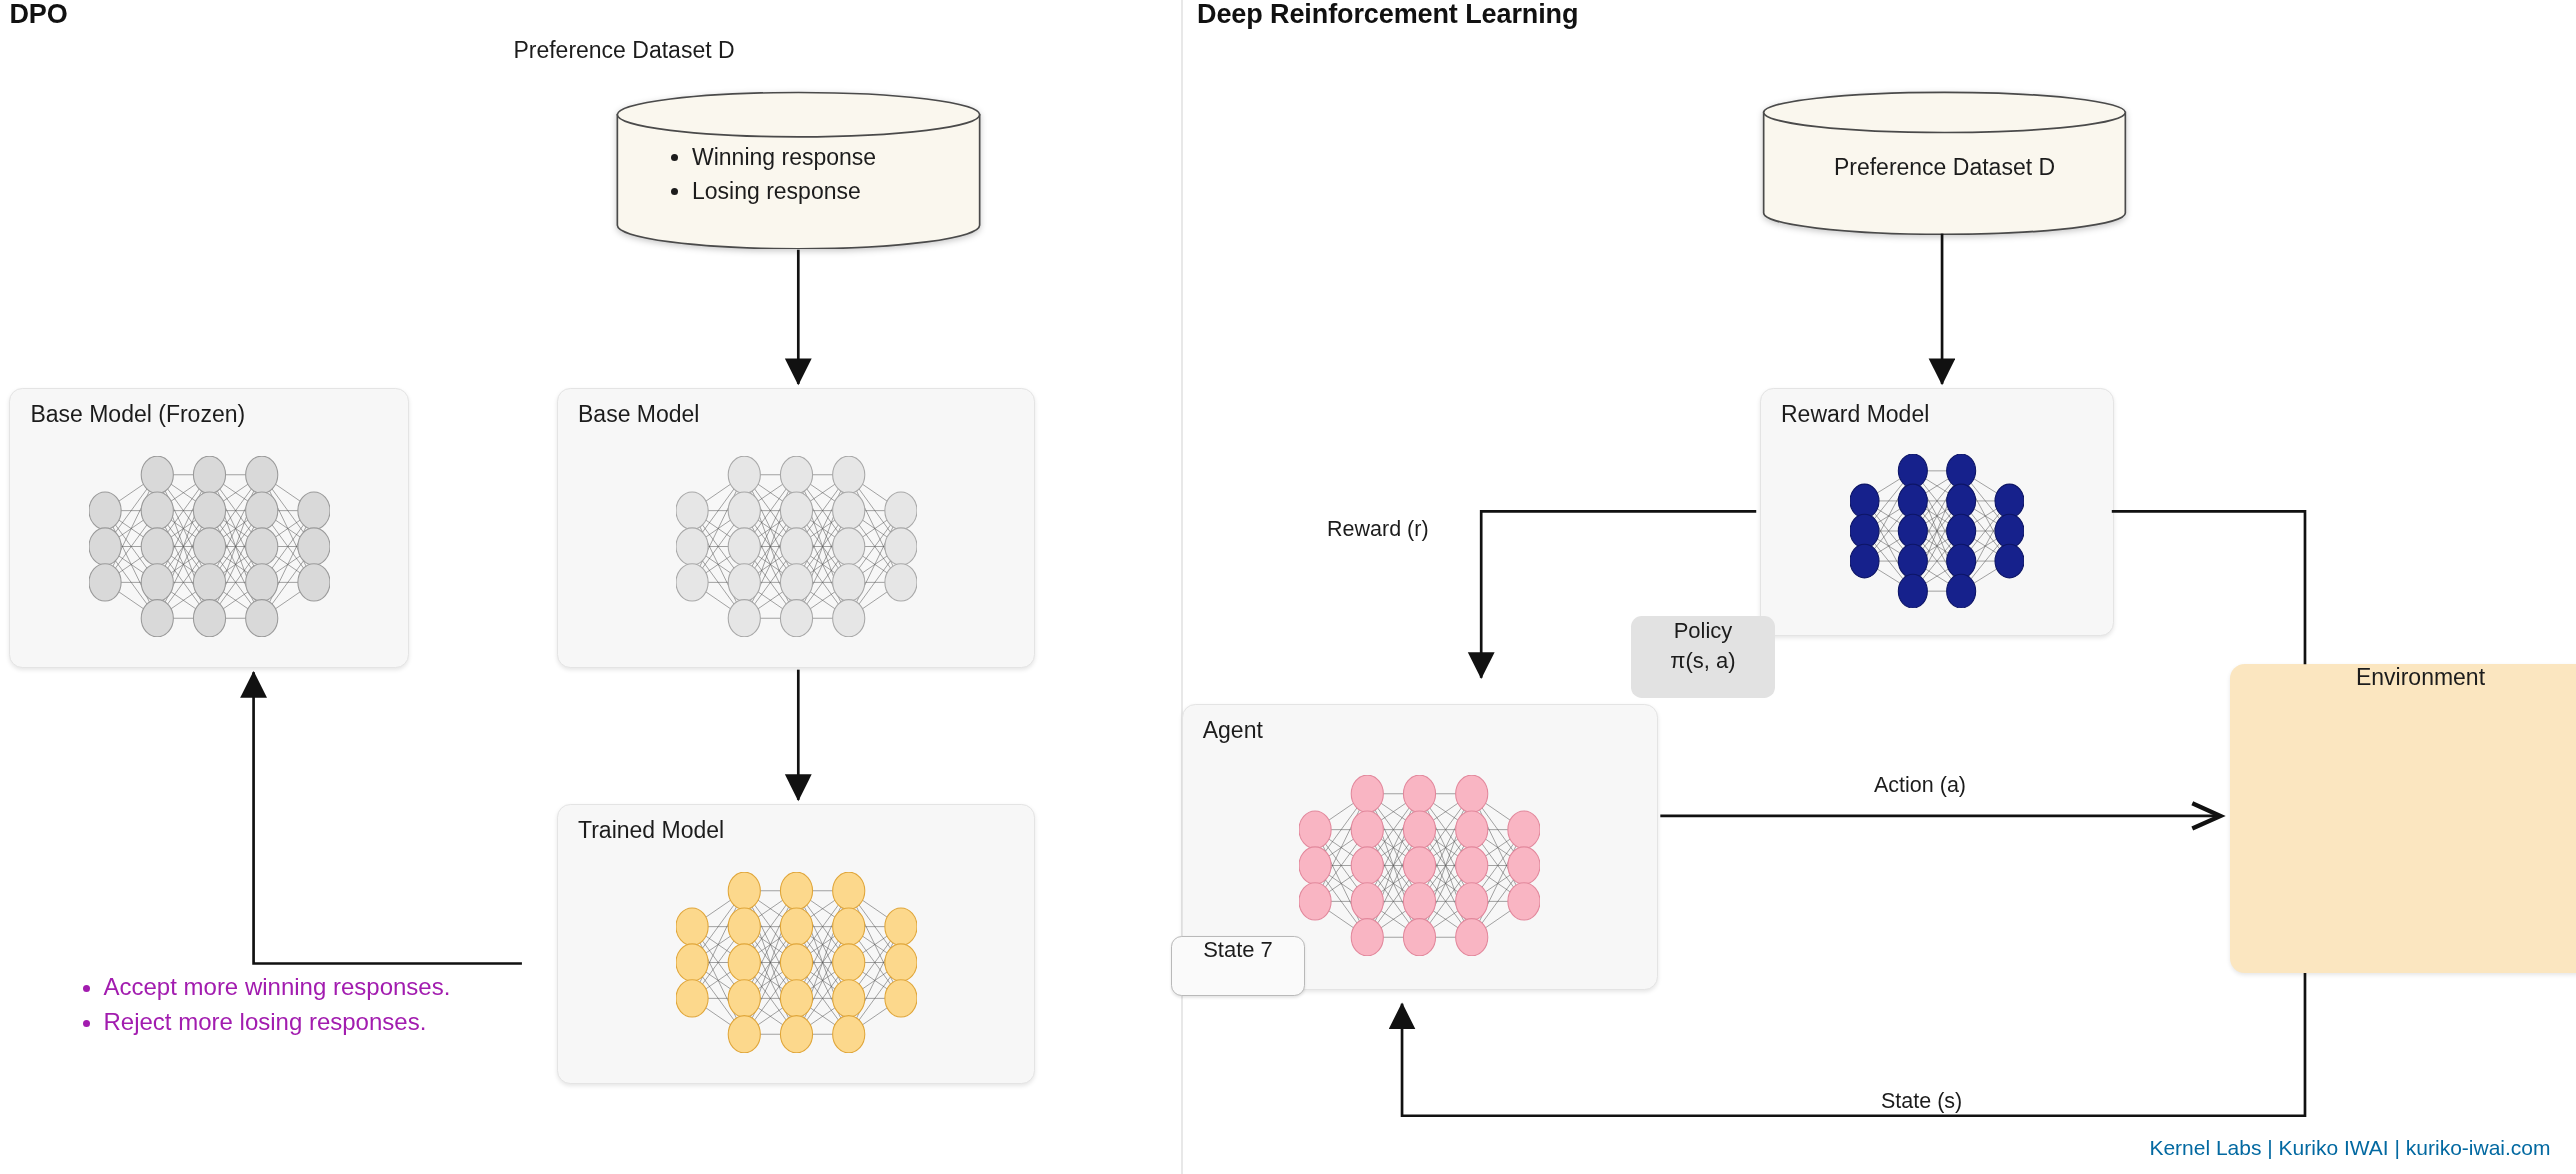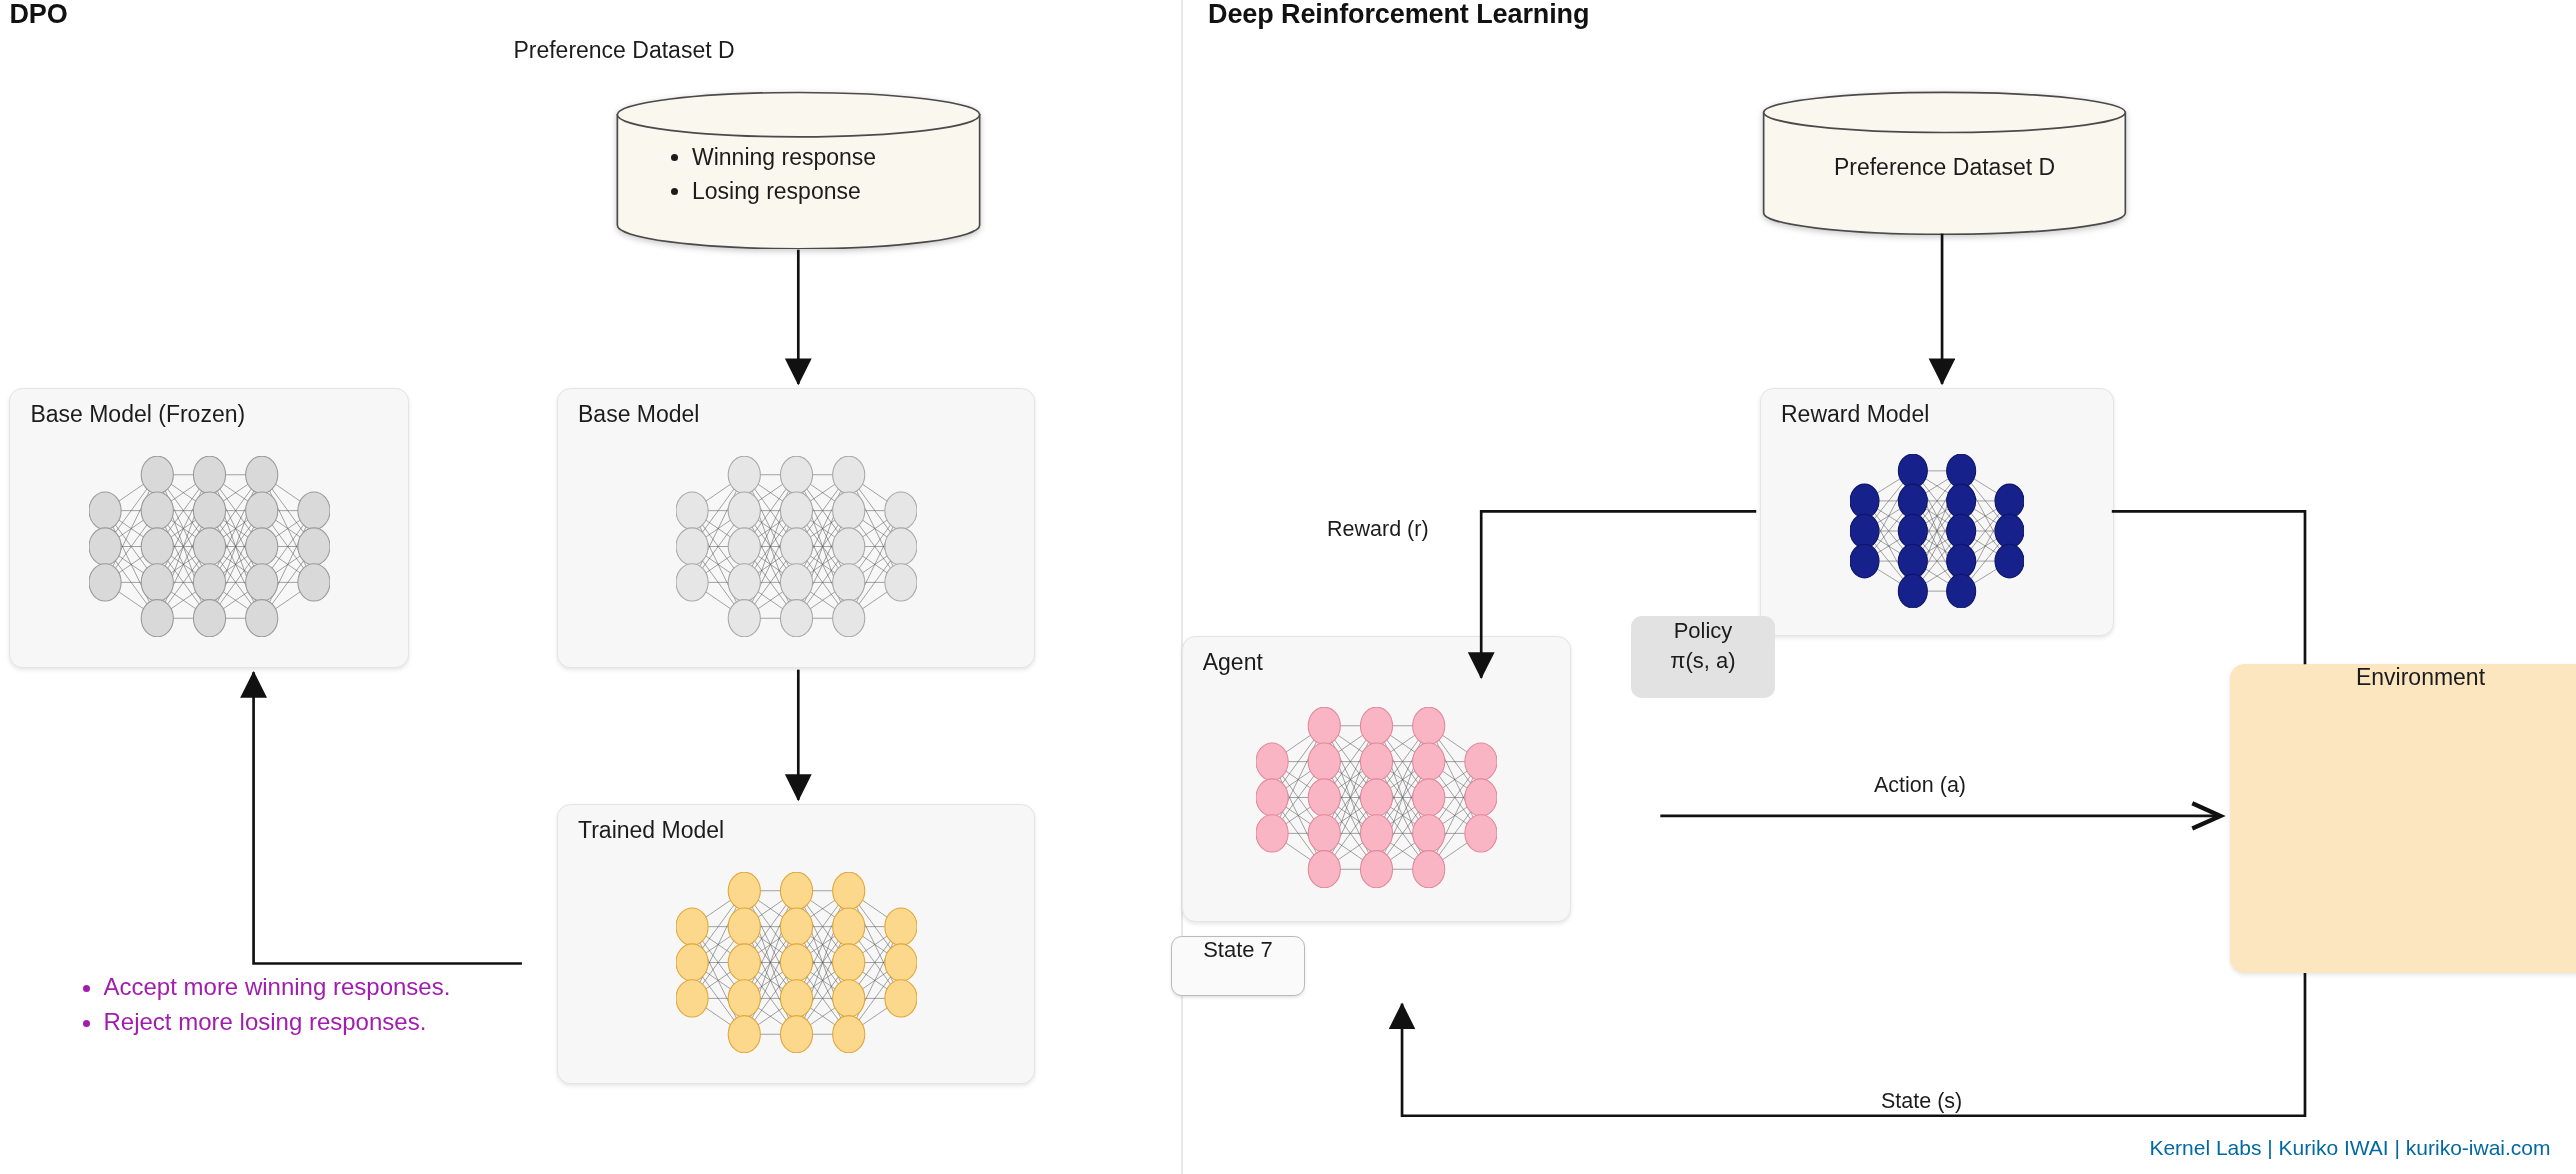--- a/index.html
+++ b/index.html
@@ -415,21 +415,21 @@
   <div class="note-list" style="left:74px;top:969px;">
     <ul>
       <li>Accept more winning responses.</li>
       <li>Reject more losing responses.</li>
     </ul>
   </div>
 </div>
 
 <div class="panel" id="drl-panel">
 
-  <div class="section-title" style="left:25px;top:-1.3px;">Deep Reinforcement Learning</div>
+  <div class="section-title" style="left:14px;top:-1.3px;">Deep Reinforcement Learning</div>
 
   <div class="cyl" id="drl-cylinder" style="left:577px;top:91px;">
     <svg width="369" height="144" viewBox="0 0 550 215">
       <path d="M5 32 L5 182 A270 32 0 0 0 545 182 L545 32 Z" fill="#faf7ee" stroke="#4a4a4a" stroke-width="2.5"></path>
       <ellipse cx="275" cy="32" rx="270" ry="30" fill="#faf7ee" stroke="#4a4a4a" stroke-width="2.5"></ellipse>
     </svg>
   </div>
   <div class="cyl-center-label" style="left:577px;top:154px;width:369px;">Preference Dataset D</div>
 
   <div class="model-card" id="card-reward" style="left:577px;top:388px;width:354px;height:248px;">
@@ -504,21 +504,21 @@
           <ellipse cx="166.1111111111111" cy="115" rx="21.666666666666668" ry="25.133333333333333" fill="#16218c" stroke="#0d1566" stroke-width="1.6"></ellipse>
           <ellipse cx="166.1111111111111" cy="159.93333333333334" rx="21.666666666666668" ry="25.133333333333333" fill="#16218c" stroke="#0d1566" stroke-width="1.6"></ellipse>
           <ellipse cx="166.1111111111111" cy="204.86666666666667" rx="21.666666666666668" ry="25.133333333333333" fill="#16218c" stroke="#0d1566" stroke-width="1.6"></ellipse>
           <ellipse cx="238.3333333333333" cy="70.06666666666666" rx="21.666666666666668" ry="25.133333333333333" fill="#16218c" stroke="#0d1566" stroke-width="1.6"></ellipse>
           <ellipse cx="238.3333333333333" cy="115" rx="21.666666666666668" ry="25.133333333333333" fill="#16218c" stroke="#0d1566" stroke-width="1.6"></ellipse>
           <ellipse cx="238.3333333333333" cy="159.93333333333334" rx="21.666666666666668" ry="25.133333333333333" fill="#16218c" stroke="#0d1566" stroke-width="1.6"></ellipse>
         </svg>
       </div>
   </div>
 
-  <div class="model-card" id="card-agent" style="left:-1.3px;top:636px;width:389px;height:286px;">
+  <div class="model-card" id="card-agent" style="left:-1.3px;top:704px;width:476px;height:286px;">
     <div class="card-title">Agent</div>
     <div class="nn-wrap">
         <svg width="241" height="181" viewBox="0 0 360 270">
           <line x1="24" y1="81.41999999999999" x2="102" y2="27.839999999999996" stroke="#5a5a5a" stroke-width="1.1" opacity="0.75"></line>
           <line x1="24" y1="81.41999999999999" x2="102" y2="81.41999999999999" stroke="#5a5a5a" stroke-width="1.1" opacity="0.75"></line>
           <line x1="24" y1="81.41999999999999" x2="102" y2="135" stroke="#5a5a5a" stroke-width="1.1" opacity="0.75"></line>
           <line x1="24" y1="81.41999999999999" x2="102" y2="188.58" stroke="#5a5a5a" stroke-width="1.1" opacity="0.75"></line>
           <line x1="24" y1="81.41999999999999" x2="102" y2="242.16" stroke="#5a5a5a" stroke-width="1.1" opacity="0.75"></line>
           <line x1="24" y1="135" x2="102" y2="27.839999999999996" stroke="#5a5a5a" stroke-width="1.1" opacity="0.75"></line>
           <line x1="24" y1="135" x2="102" y2="81.41999999999999" stroke="#5a5a5a" stroke-width="1.1" opacity="0.75"></line>

